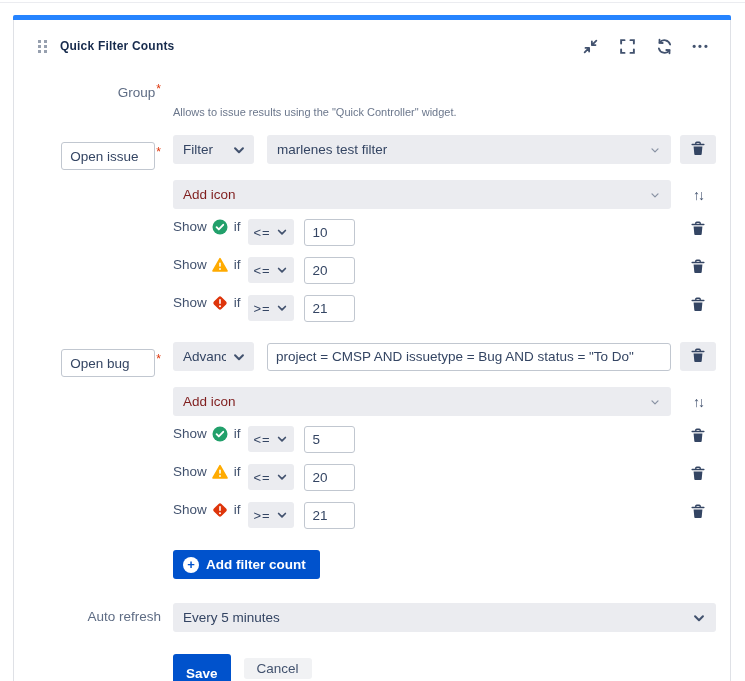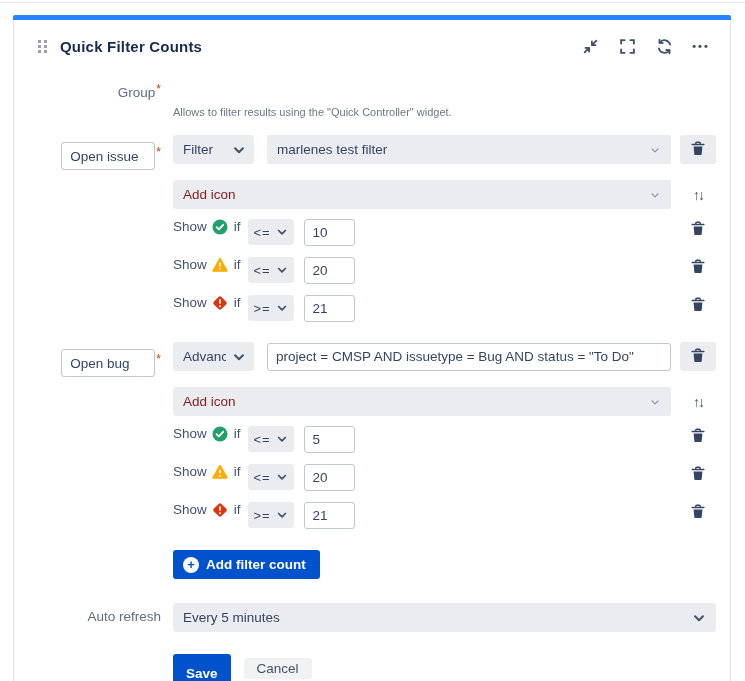--- a/index.html
+++ b/index.html
@@ -14,21 +14,21 @@
   .card {
     position:absolute; top:15px; left:13px; width:718px; height:680px;
     background:#fff; border:1px solid #DFE1E6; border-radius:3px;
   }
   .card-topbar { height:5px; background:#2684FF; border-radius:2px 2px 0 0; margin:-1px -1px 0 -1px; }
 
   
   .widget-header { display:flex; align-items:center; padding:17px 20px 0 24px; }
   .drag-handle { display:grid; grid-template-columns:3px 3px; grid-gap:2px 3px; margin-right:13px; cursor:grab; }
   .drag-handle i { width:3px; height:3px; background:#97A0AF; display:block; }
-  .widget-title { font-size:15px; font-weight:bold; color:#172B4D; letter-spacing:.2px; }
+  .widget-title { font-size:12px; font-weight:bold; color:#172B4D; letter-spacing:.2px; }
   .header-actions { margin-left:auto; display:flex; align-items:center; gap:19px; }
   .hicon { display:inline-flex; align-items:center; justify-content:center; width:18px; height:18px; cursor:pointer; color:#42526E; }
   .hicon svg { display:block; }
   .ellipsis-txt { font-size:11px; font-weight:bold; letter-spacing:2px; color:#42526E; line-height:1; }
 
   
   .form { margin-top:24px; }
   .form-row { display:flex; align-items:flex-start; margin:0 14px 10px 0; }
   .col-label { width:147px; flex:none; display:flex; justify-content:flex-end; align-items:center; padding-top:6px; }
   .col-label.no-pad { padding-top:7px; }
@@ -146,21 +146,21 @@
 
     <div class="form-row">
       <div class="col-label">
         <span class="field-label">Group</span>
           <span class="req">*</span>
       </div>
     </div>
     <div class="form-row" style="margin-bottom:0">
       <div class="col-label"></div>
       <div class="col-controls">
-          <div class="helper">Allows to filter results using the "Quick Controller" widget.</div>
+          <div class="helper">Allows to issue results using the "Quick Controller" widget.</div>
         </div>
     </div>
 
     <div class="form-row">
       <div class="col-label no-pad">
         <input class="text-input name-input" value="Open issue" style="">
           <span class="req">*</span>
       </div>
       <div class="col-controls">
         <div class="select type-select">

